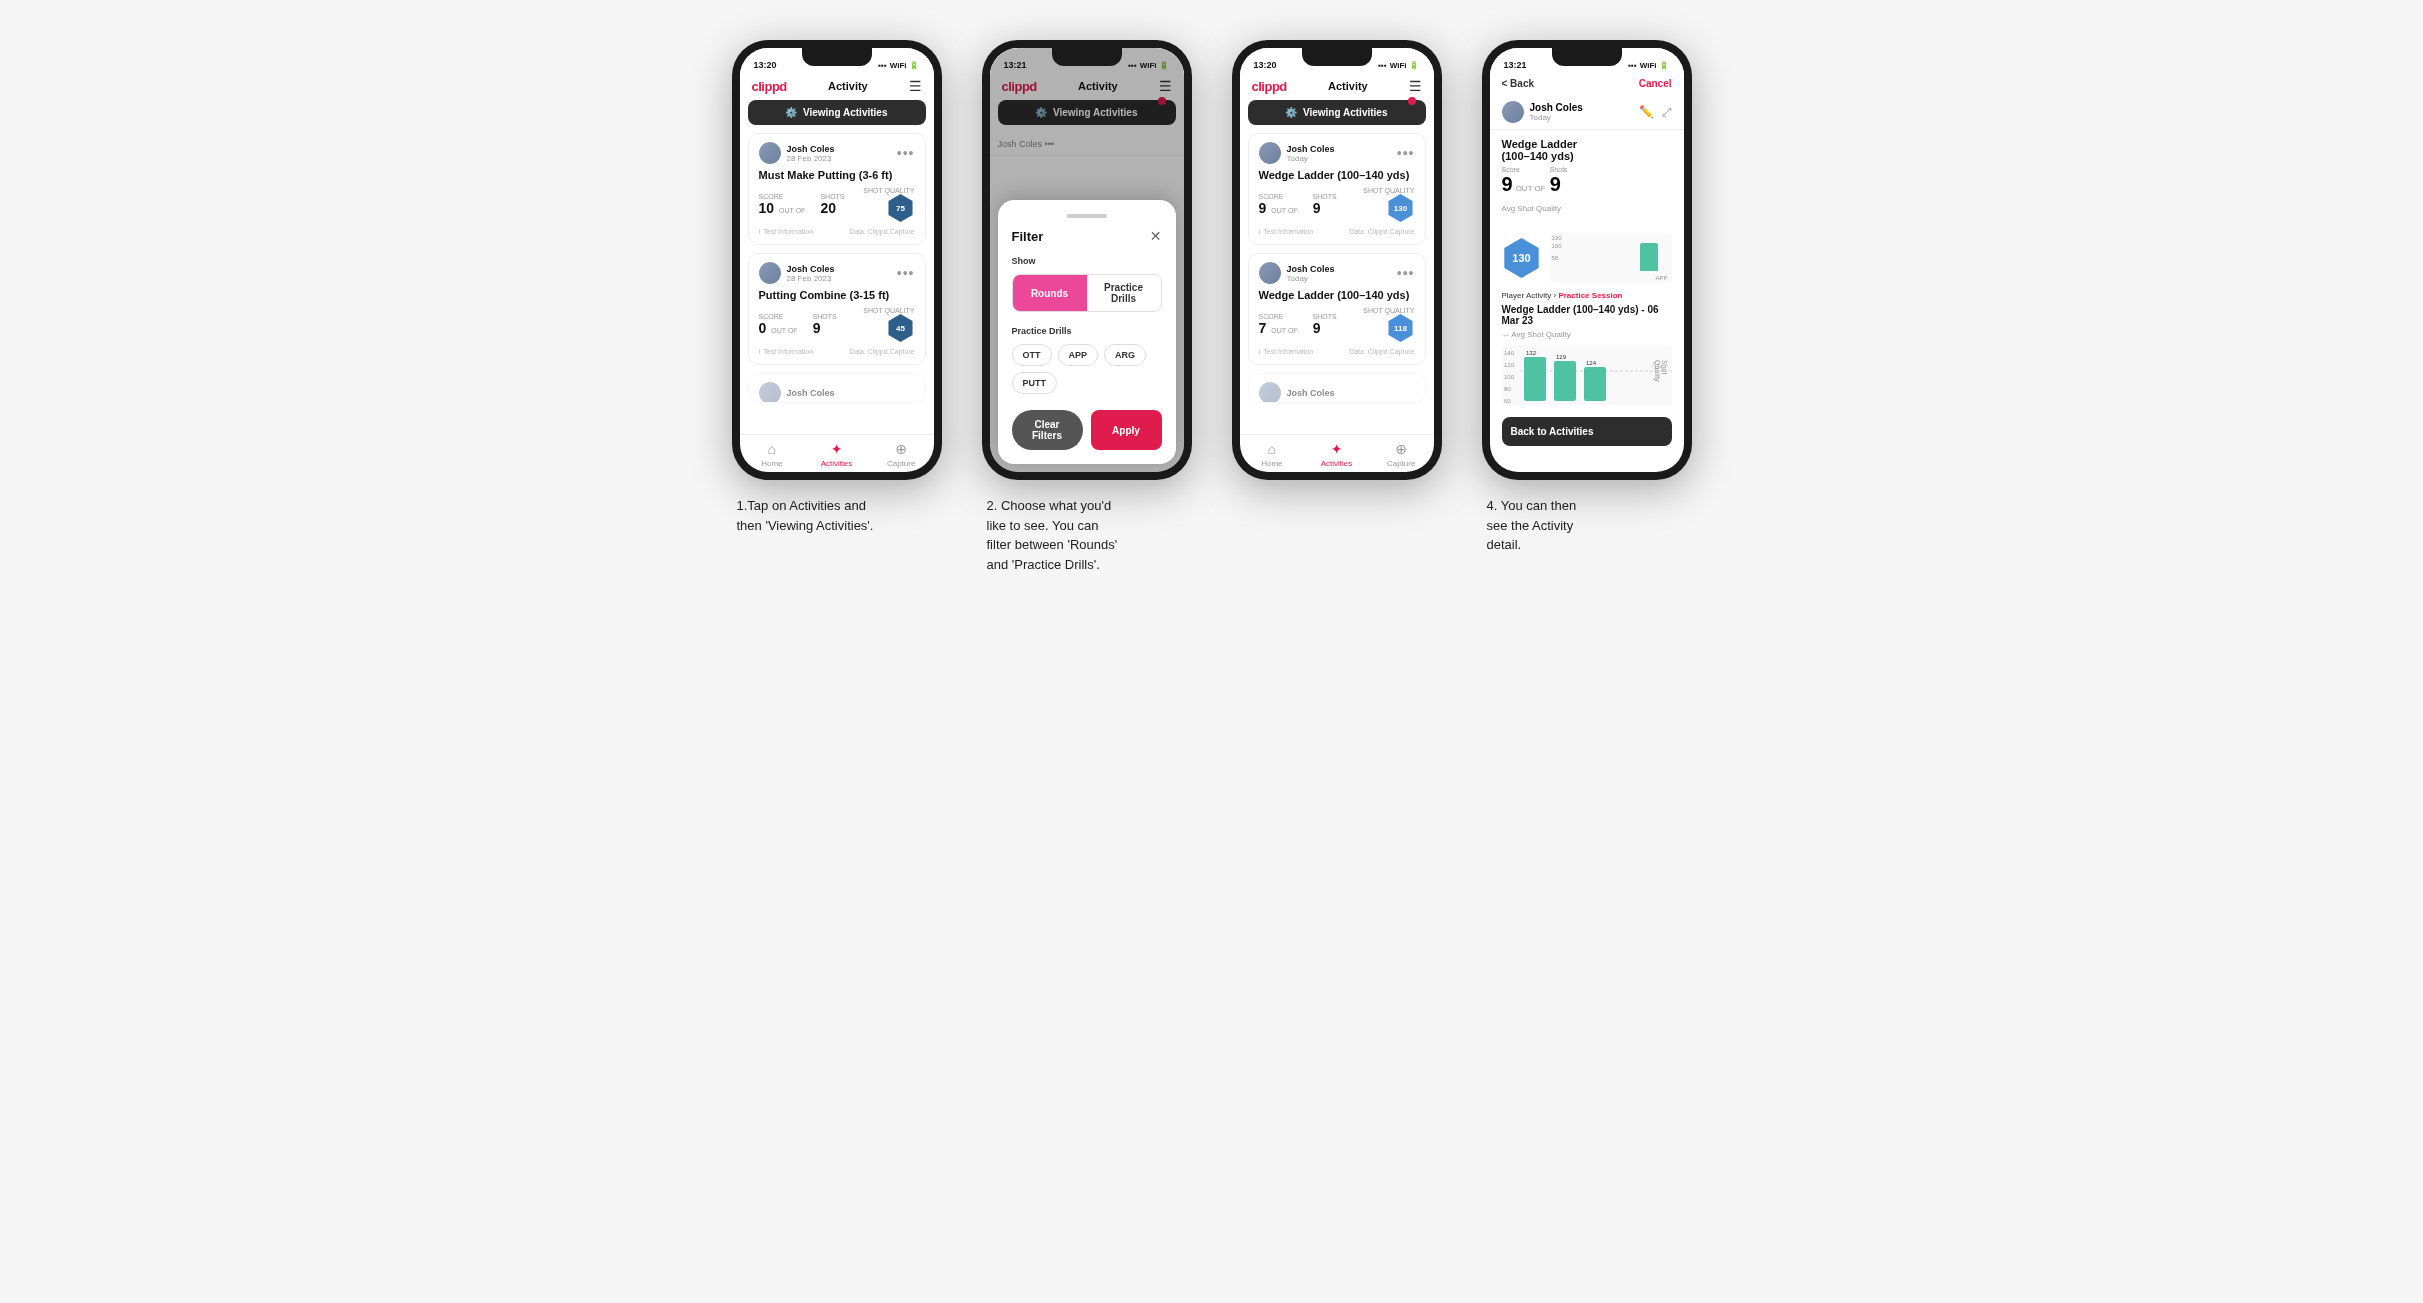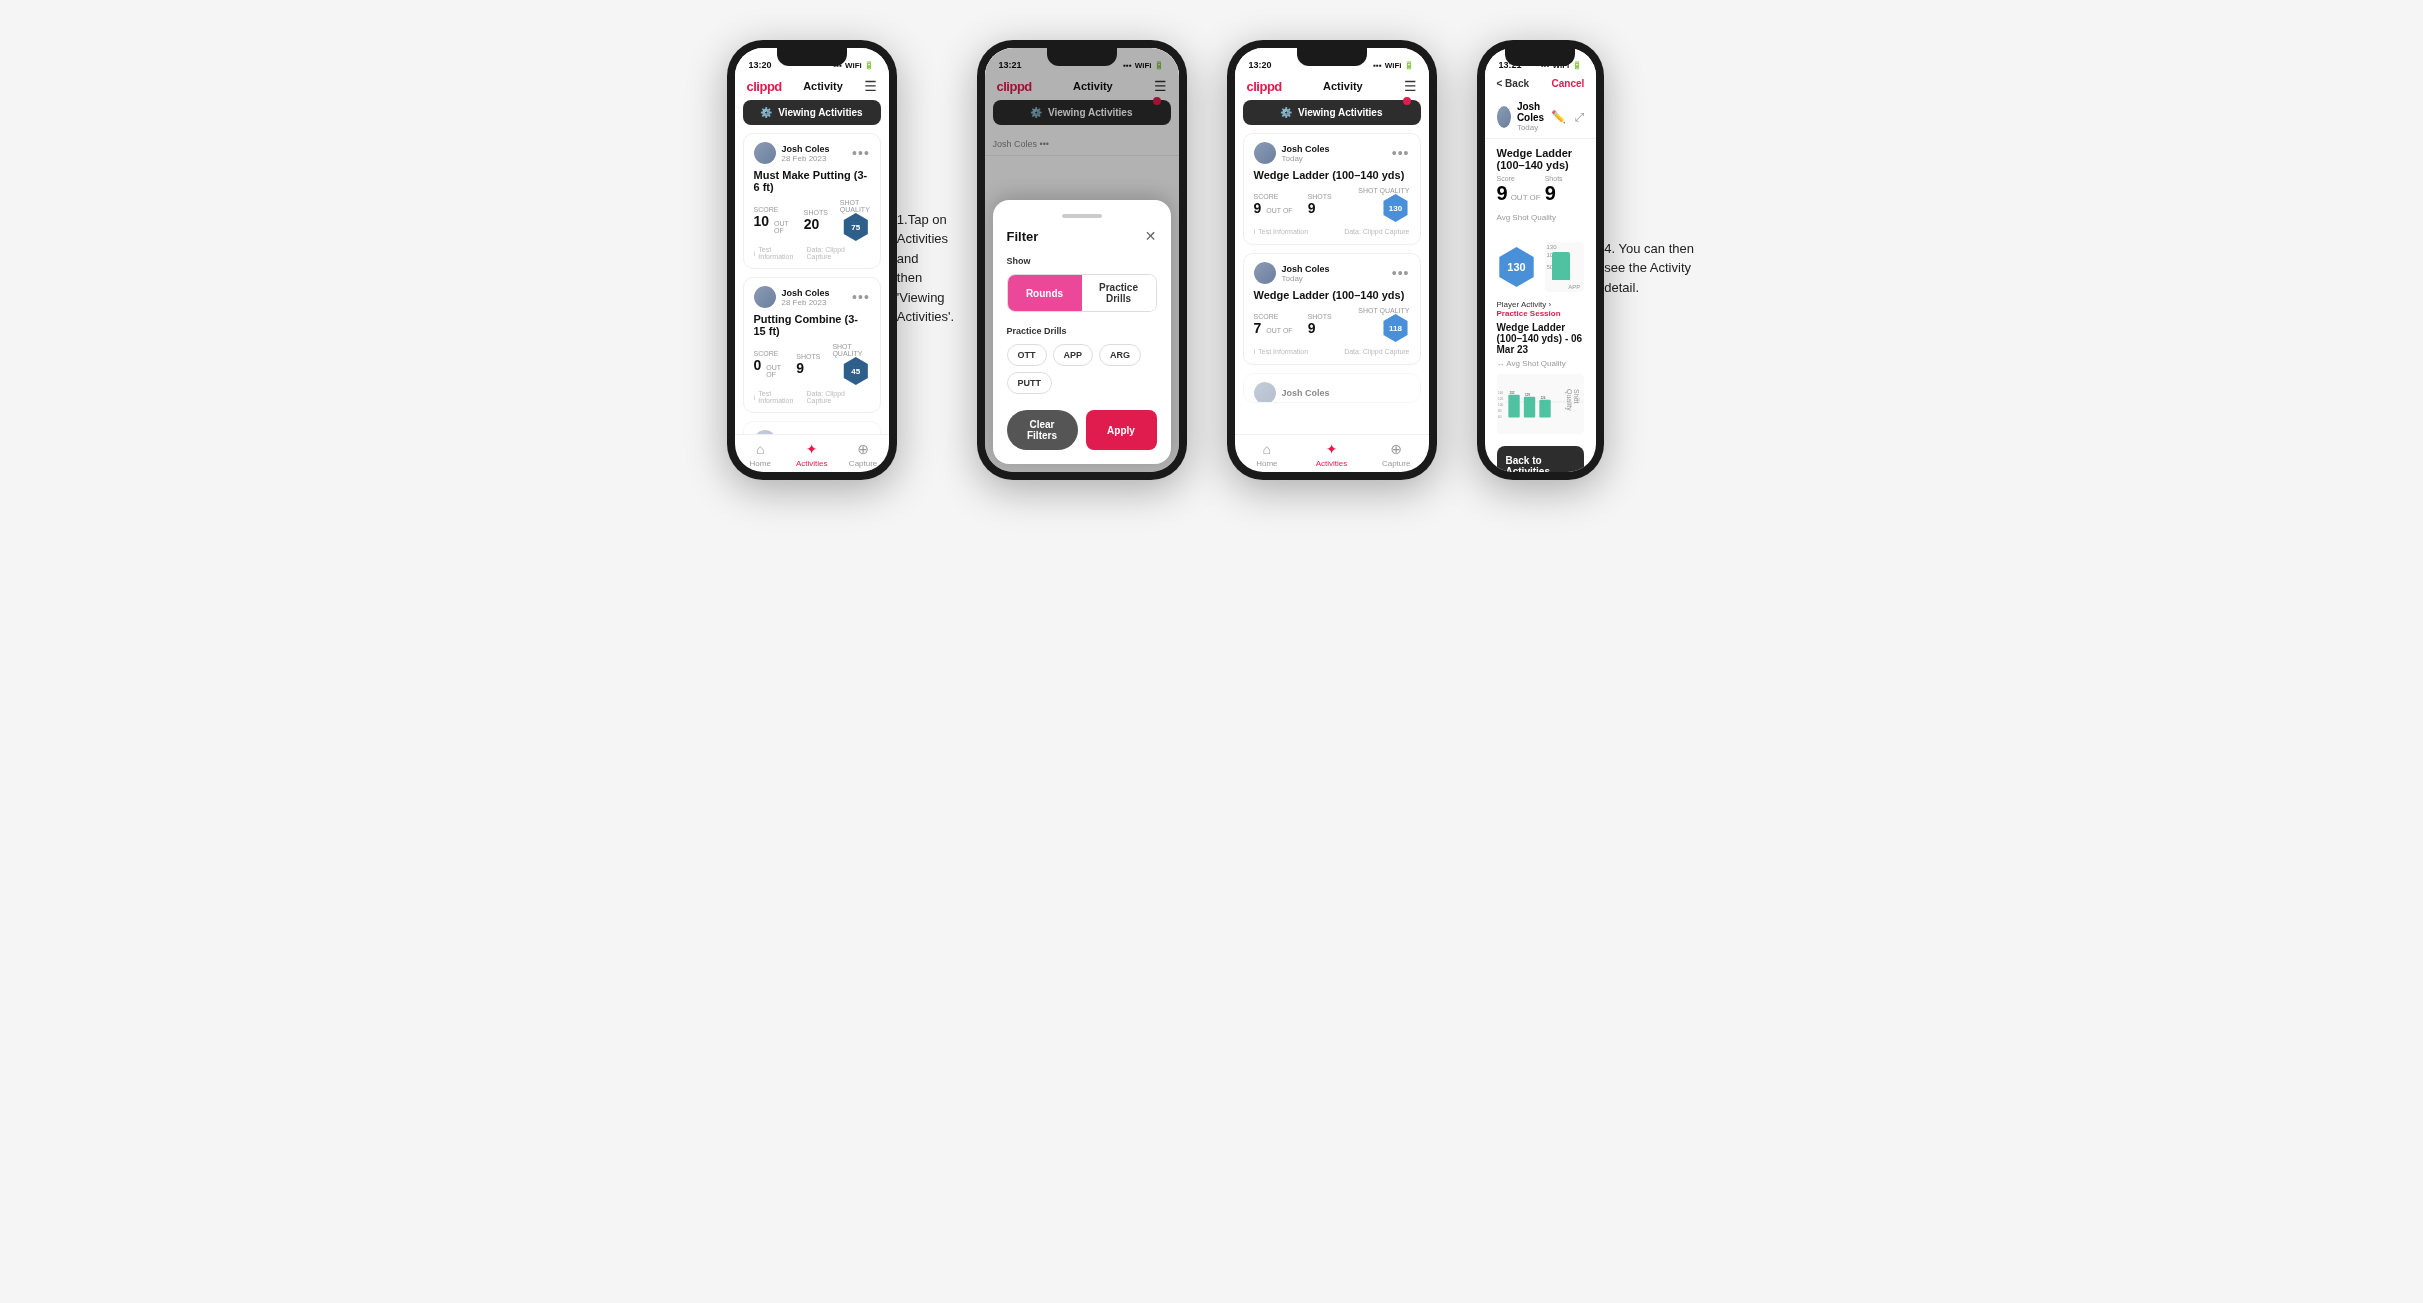--- a/index.html
+++ b/index.html
@@ -14,21 +14,21 @@
     }
     .phones-row {
       display: flex;
       gap: 30px;
       align-items: flex-start;
       justify-content: center;
       flex-wrap: nowrap;
     }
     .phone-container {
       display: flex;
-      flex-direction: row;
+      flex-direction: column;
       align-items: center;
       width: 220px;
     }
     .phone {
       width: 210px;
       height: 440px;
       background: #1a1a1a;
       border-radius: 36px;
       padding: 8px;
       box-shadow: 0 10px 40px rgba(0,0,0,0.3);
@@ -733,20 +733,26 @@
               <button class="filter-chip">PUTT</button>
             </div>
             <div class="filter-actions">
               <button class="btn-clear">Clear Filters</button>
               <button class="btn-apply">Apply</button>
             </div>
           </div>
         </div>
       </div>
     </div>
+    <div class="caption">
+      <span style="white-space:pre-line;">2. Choose what you'd
+like to see. You can
+filter between 'Rounds'
+and 'Practice Drills'.</span>
+    </div>
   </div>
 
   <div class="phone-container">
     <div class="phone">
       <div class="phone-notch"></div>
       <div class="phone-screen">
         <div class="status-bar">
           <span>13:20</span>
           <div class="status-icons">
             <span>▪▪▪</span>

